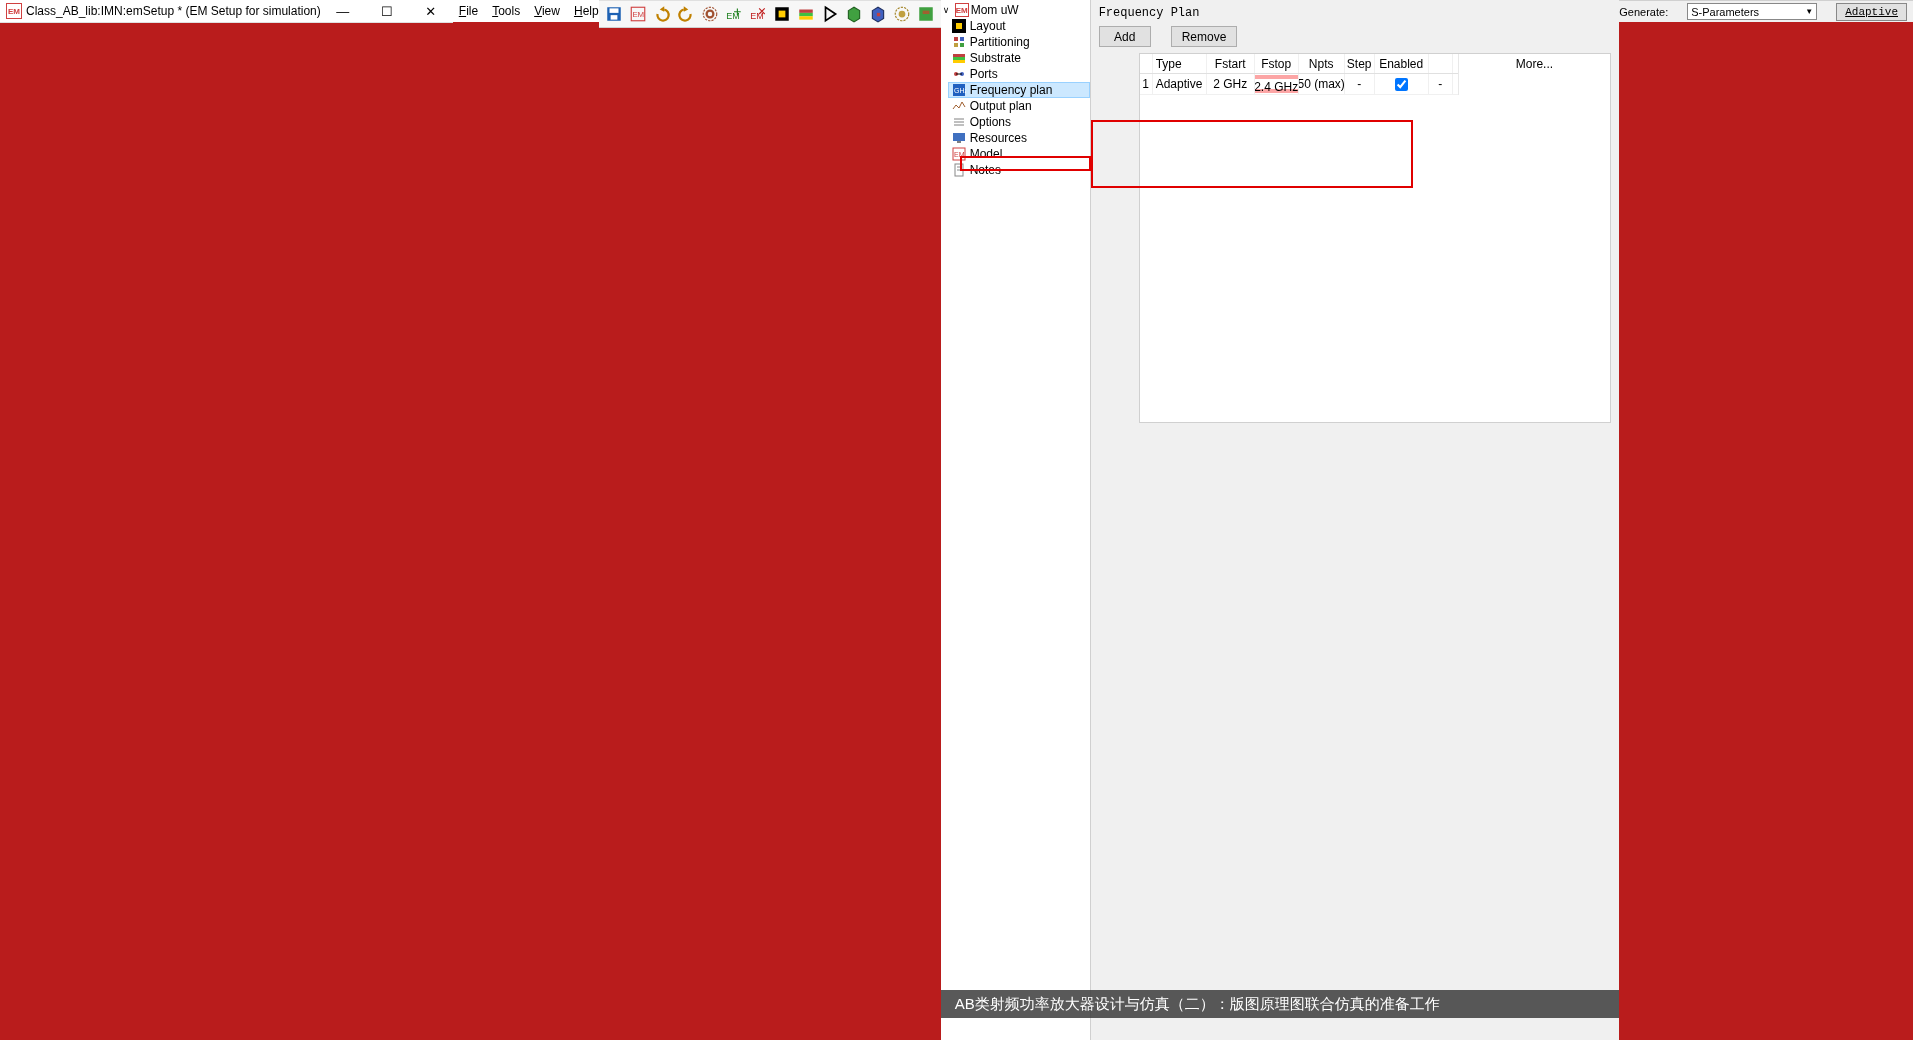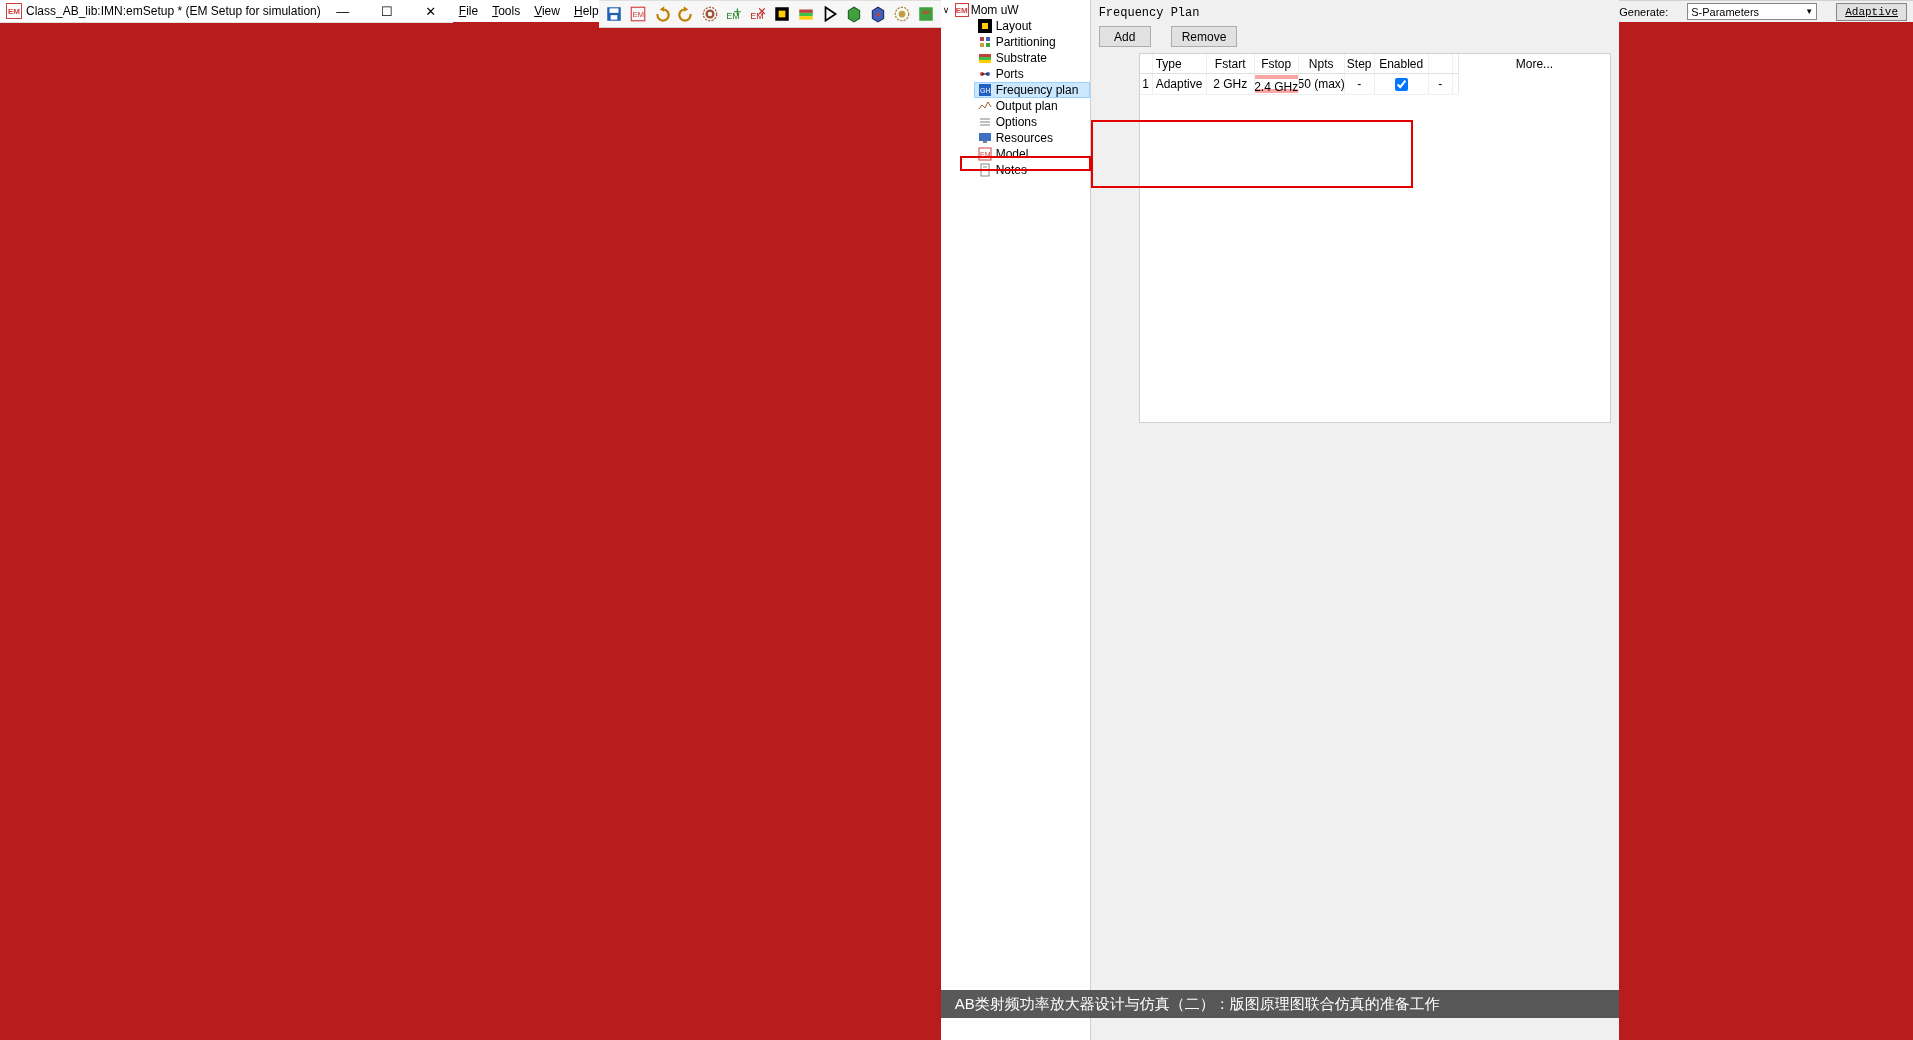--- a/index.html
+++ b/index.html
@@ -22,21 +22,21 @@
 .toolbar { display: flex; align-items: center; height: 28px; padding: 2px 4px; gap: 2px; background: #f7f7f7; border-top: 1px solid #e0e0e0; border-bottom: 1px solid #d0d0d0; }
 .tb-btn { width: 22px; height: 22px; display: inline-flex; align-items: center; justify-content: center; cursor: pointer; }
 .tb-btn svg { width: 18px; height: 18px; }
 
 
 .main { flex: 1; display: flex; background: #f0f0f0; overflow: hidden; }
 .sidebar { width: 150px; border-right: 1px solid #d0d0d0; background: #fff; font-size: 12px; padding-top: 2px; }
 .tree-root { display: flex; align-items: center; padding: 1px 2px; gap: 2px; }
 .tree-root .twisty { font-size: 9px; cursor: pointer; width: 10px; }
 .tree-root .node-icon { display: inline-flex; width: 14px; height: 14px; align-items: center; justify-content: center; font-size: 8px; color: #d04040; border: 1px solid #d04040; font-weight: bold; }
-.tree-children { padding-left: 7px; margin-left: 26px; }
+.tree-children { padding-left: 7px; }
 .tree-item { display: flex; align-items: center; padding: 1px 4px; gap: 4px; cursor: pointer; height: 16px; }
 .tree-item.selected { background: #cce8ff; border: 1px solid #99d1ff; padding: 0 3px; }
 .tree-item .icon { width: 14px; height: 14px; display: inline-flex; align-items: center; justify-content: center; }
 .ti-layout { background: #000; } .ti-layout::after { content:""; width:6px; height:6px; background:#ffcc00; }
 
 
 .content { flex: 1; display: flex; flex-direction: column; padding: 4px 8px 8px 8px; }
 .panel-title { font-size: 12px; font-family: "Courier New", monospace; padding: 2px 0 6px 0; }
 .btn-row { display: flex; gap: 20px; margin-bottom: 6px; }
 .btn { min-width: 52px; height: 21px; background: #e1e1e1; border: 1px solid #adadad; font-size: 12px; cursor: pointer; display: inline-flex; align-items: center; justify-content: center; padding: 0 10px; }

